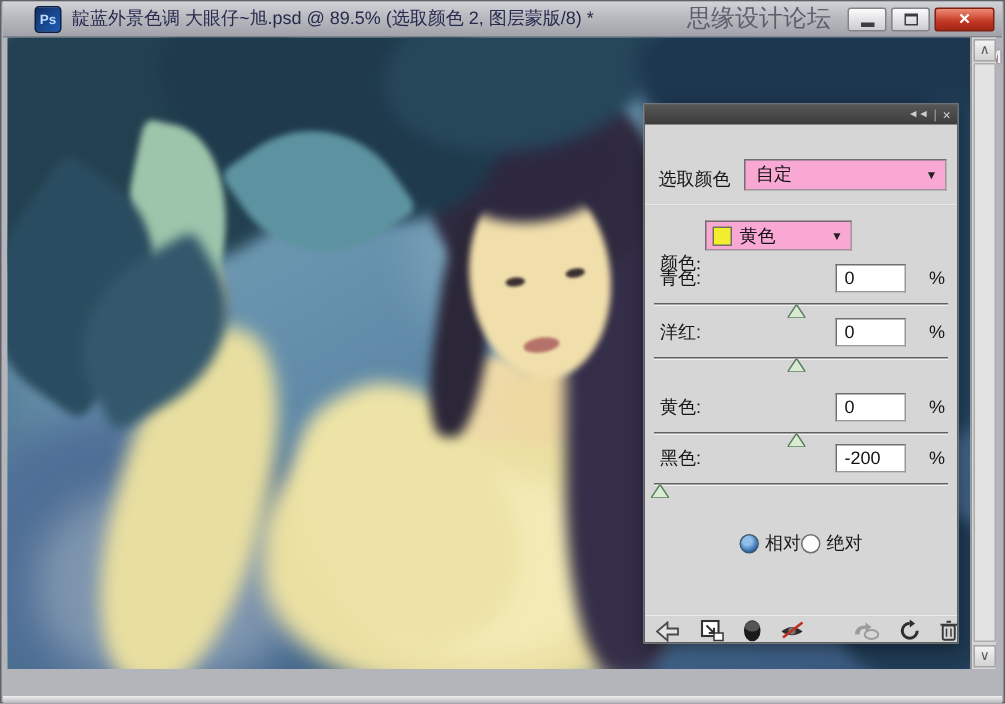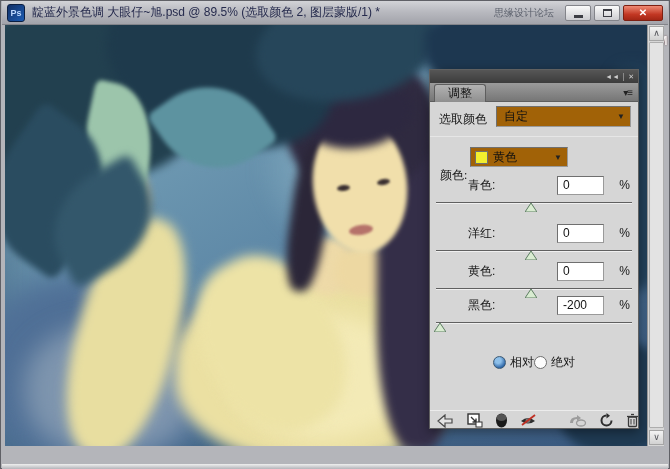--- a/index.html
+++ b/index.html
@@ -4,27 +4,27 @@
 <style>
   * { box-sizing: border-box; margin: 0; padding: 0; }
   html,body { width:670px; height:469px; }
   body { font-family:"Liberation Sans", sans-serif; position:relative; background:#b9babe; overflow:hidden; }
 
   .window { position:absolute; inset:0; width:670px; height:469px; background:#b4b5ba; border:1px solid #5f6066; }
 
   
   .titlebar { position:absolute; left:1px; top:0; right:1px; height:24px;
     background:linear-gradient(#d2d3d7 0%, #b9bac0 45%, #a2a3aa 100%);
-    border-bottom:1px solid #83848a; display:flex; align-items:center; }
+    border-bottom:1px solid #83848a; display:flex; align-items:center;padding-left:16px; }
   .ps-logo { width:18px; height:18px; margin:0 7px 0 5px; border-radius:3px;
     background:linear-gradient(135deg,#123066,#1c5cb4); color:#bcd8ff; font-size:9px; font-weight:bold;
     display:flex; align-items:center; justify-content:center; border:1px solid #0b1f42; }
   .title-text { font-size:12px; color:#262b4d; white-space:nowrap; }
   .tb-right { margin-left:auto; display:flex; align-items:center; gap:3px; padding-right:5px; position:relative; }
-  .forum-text { font-size:10px; color:#5b606c; margin-right:8px; }
+  .forum-text { font-size:16px; color:#5b606c; margin-right:8px; }
   .tb-btn { height:16px; width:26px; border:1px solid #83848a; border-radius:2px;
     background:linear-gradient(#fbfbfb,#cdcdd1); display:flex; align-items:center; justify-content:center; }
   .tb-btn.close { width:40px; background:linear-gradient(#ef8a74,#c23723 60%,#a32615); border-color:#7d2012;
     color:#fff; font-size:10px; font-weight:bold; }
   .ic-min { width:9px; height:3px; background:#3c3d44; margin-top:8px; }
   .ic-max { width:9px; height:8px; border:1px solid #3c3d44; border-top-width:2px; }
   .watermark { position:absolute; right:0; top:9px; font-size:12px; font-weight:bold; letter-spacing:.4px;
     color:rgba(255,255,255,.88); text-shadow:0 0 2px rgba(90,40,40,.65); pointer-events:none; white-space:nowrap;margin-top:20px; }
 
   
@@ -71,35 +71,35 @@
   .p-header .sep { width:1px; height:8px; background:#8a8a8a; }
   .p-tabs { position:absolute; left:0; top:13px; right:0; height:19px;
     background:linear-gradient(#9b9b9b,#767676); border-bottom:1px solid #5e5e5e; }
   .p-tab { position:absolute; left:4px; top:1px; width:52px; height:18px;
     background:linear-gradient(#b2b2b2,#8f8f8f); border:1px solid #5e5e5e; border-bottom:none;
     border-radius:3px 3px 0 0; font-size:12px; color:#141414; text-align:center; line-height:17px; }
   .p-menu { position:absolute; right:6px; top:4px; color:#222; font-size:10px; letter-spacing:-1px; }
   .p-body { position:absolute; left:0; top:32px; right:0; bottom:0; }
 
   .label { font-size:12px; color:#161616; }
-  .dropdown { position:absolute; height:21px; background:#a16207; border:1px solid;
+  .dropdown { position:absolute; height:21px; background:#f9a8d4; border:1px solid;
     border-color:#6f6f6f #9a9a9a #9a9a9a #6f6f6f; display:flex; align-items:center; font-size:12px; color:#111; }
   .dd-arrow { margin-left:auto; padding-right:5px; font-size:8px; color:#222; }
   .swatch { width:13px; height:13px; border:1px solid #6f6f6f; margin:0 5px 0 4px; }
 
   .preset-label { position:absolute; left:9px; top:9px; }
   .preset-dd { left:66px; top:4px; right:7px; }
   .preset-dd span:first-child { padding-left:7px; }
   .divider { position:absolute; left:0; right:0; top:34px; height:1px; background:#a8a8a8;
     border-bottom:1px solid #e6e6e6; }
   .color-label { position:absolute; left:10px; top:65px;font-family:Liberation Serif, serif; }
   .color-dd { left:40px; top:45px; width:98px; height:20px; }
 
   .sgroup { position:absolute; left:0; right:0; height:38px; }
-  .srow { position:absolute; left:10px; right:8px; top:0; height:19px; display:flex; align-items:center;margin-left:28px; }
+  .srow { position:absolute; left:10px; right:8px; top:0; height:19px; display:flex; align-items:center; }
   .valbox { position:absolute; right:26px; top:0; width:47px; height:19px; background:#fff;
     border:1px solid; border-color:#6f6f6f #9a9a9a #9a9a9a #6f6f6f; font-size:12px; color:#111;
     line-height:17px; padding-left:5px; }
   .sunit { position:absolute; right:0; top:2px; font-size:12px; color:#161616; }
   .strack { position:absolute; left:6px; right:6px; top:26px; height:2px; background:#606060;
     border-bottom:1px solid #f0f0f0; }
   .stri { position:absolute; top:1px; transform:translateX(-50%); line-height:0; }
 
   .radio-row { position:absolute; left:0; right:0; top:252px; display:flex; justify-content:center;
     }
@@ -112,21 +112,21 @@
   .p-footer { position:absolute; left:0; right:0; top:311px; bottom:0; display:flex; align-items:center; }
   .f-ic { line-height:0; }
 </style>
 </head>
 <body>
 
 <div class="window">
 
   <div class="titlebar">
     <div class="ps-logo">Ps</div>
-    <span class="title-text">靛蓝外景色调 大眼仔~旭.psd @ 89.5% (选取颜色 2, 图层蒙版/1) *</span>
+    <span class="title-text">靛蓝外景色调 大眼仔~旭.psd @ 89.5% (选取颜色 2, 图层蒙版/8) *</span>
     <div class="tb-right">
       <span class="forum-text">思缘设计论坛</span>
       <div class="tb-btn">
           <span class="ic-min"></span>
         </div>
       <div class="tb-btn">
           <span class="ic-max"></span>
         </div>
       <div class="tb-btn close">
           <span>✕</span>
@@ -173,24 +173,20 @@
     <div class="vs-thumb"></div>
     <div class="vs-arrow vs-down">∨</div>
   </div>
 
   <div class="panel">
     <div class="p-header">
       <span>◄◄</span>
       <span class="sep"></span>
       <span>✕</span>
     </div>
-    <div class="p-tabs">
-      <div class="p-tab">调整</div>
-      <div class="p-menu">▾≡</div>
-    </div>
 
     <div class="p-body">
       <span class="label preset-label">选取颜色</span>
       <div class="dropdown preset-dd">
         <span>自定</span>
         <span class="dd-arrow">▼</span>
       </div>
       <div class="divider"></div>
 
       <span class="label color-label">颜色:</span>
@@ -205,21 +201,21 @@
           <span class="label">青色:</span>
           <span class="valbox">0</span>
           <span class="sunit">%</span>
         </div>
         <div class="strack">
           <span class="stri" style="left: 48.5%;"><svg width="12" height="9">
                 <path d="M6 0 L12 9 L0 9 Z" fill="#d9ecd1" stroke="#5d7d62"></path>
               </svg></span>
         </div>
       </div>
-      <div class="sgroup" style="top:122px">
+      <div class="sgroup" style="top:110px">
         <div class="srow">
           <span class="label">洋红:</span>
           <span class="valbox">0</span>
           <span class="sunit">%</span>
         </div>
         <div class="strack">
           <span class="stri" style="left: 48.5%;"><svg width="12" height="9">
                 <path d="M6 0 L12 9 L0 9 Z" fill="#d9ecd1" stroke="#5d7d62"></path>
               </svg></span>
         </div>

